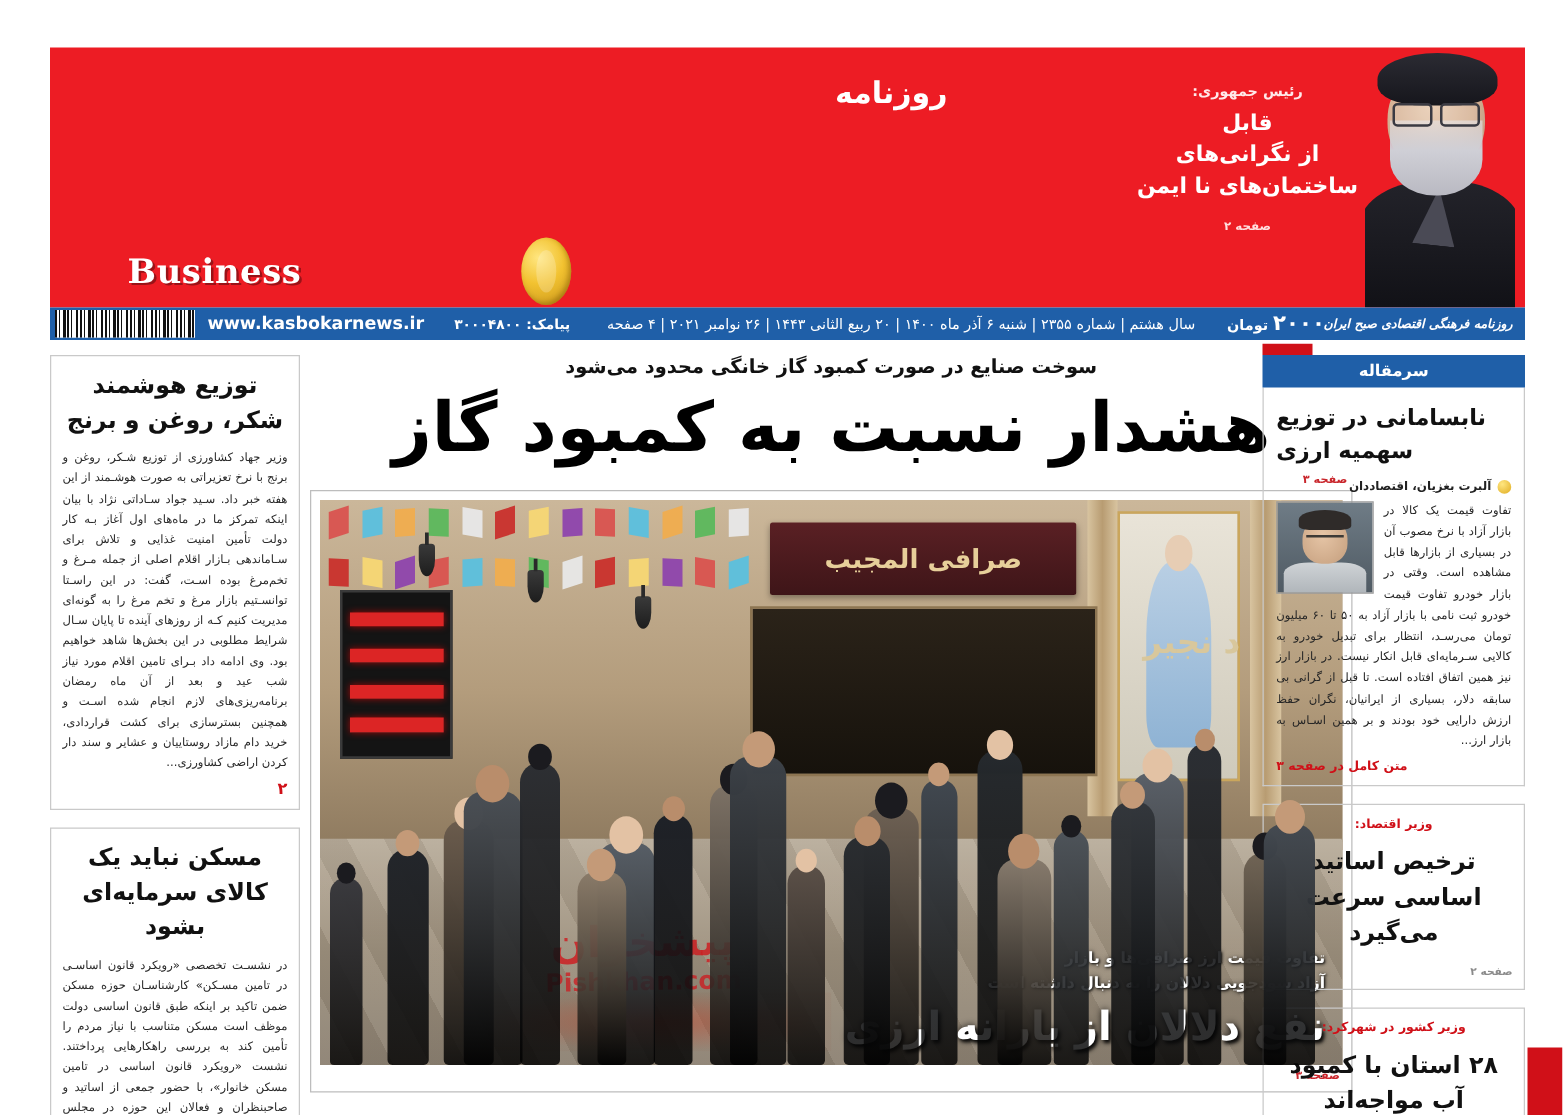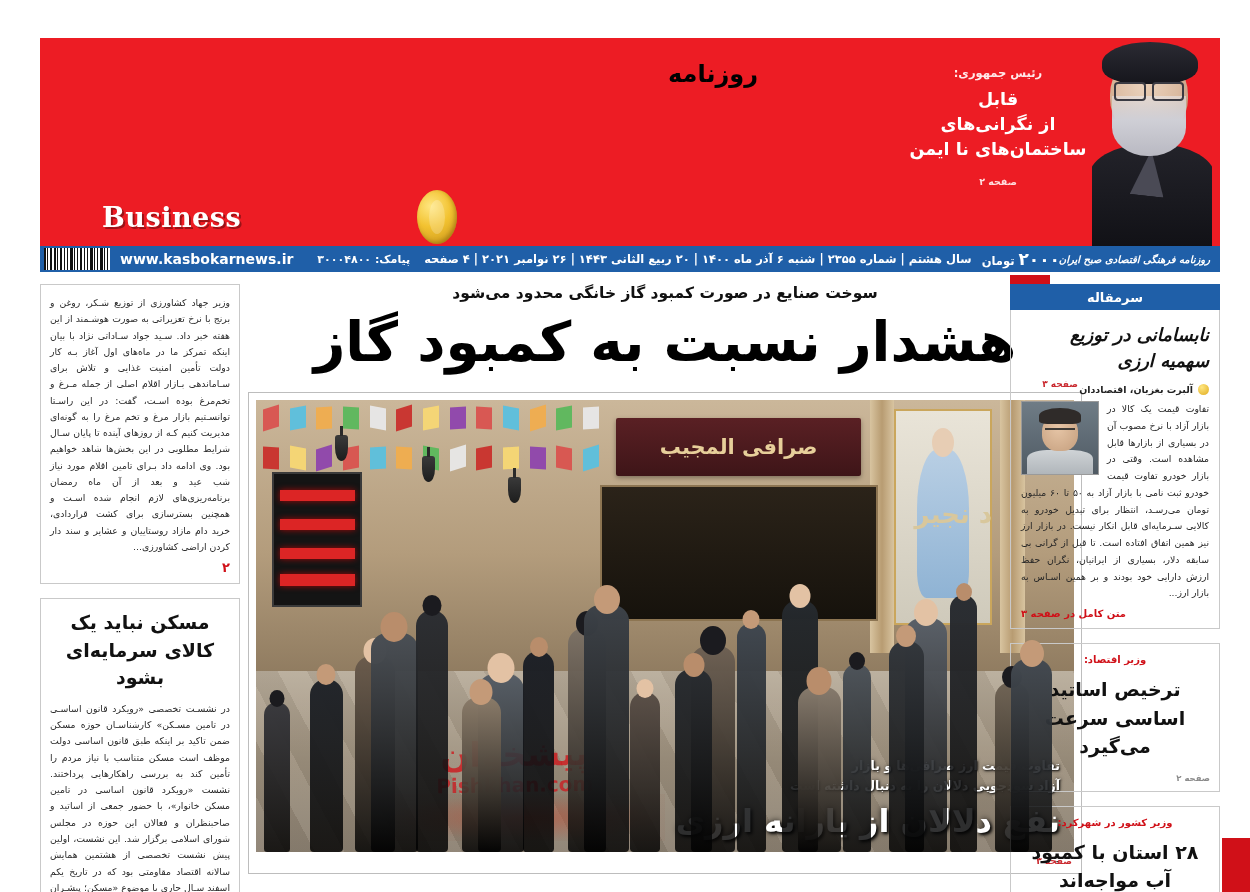--- a/index.html
+++ b/index.html
@@ -121,21 +121,21 @@
     position: absolute;
     left: 10px;
     top: 4px;
     width: 760px;
     height: 204px;
   }
   .logo-daily {
     position: absolute;
     right: 52px;
     top: 18px;
-    color: #000000;
+    color: #ffffff;
     font-size: 24px;
     font-weight: bold;
     letter-spacing: 1px;
   }
   .logo-main {
     position: absolute;
     right: 0px;
     top: 26px;
     width: 740px;
     text-align: right;
@@ -217,21 +217,21 @@
     font-weight: bold;
     padding-right: 10px;
     width: 150px;
     font-style: italic;
     white-space: nowrap;
   }
   .infobar .dateline {
     flex: 1;
     text-align: center;
     font-size: 11.5px;
-    font-weight: bold;
+    font-weight: normal;
     white-space: nowrap;
   }
   .infobar .price {
     font-size: 11.5px;
     font-weight: bold;
     padding: 0 10px;
     white-space: nowrap;
   }
   .infobar .price .num { font-size: 17px; }
   .infobar .postal {
@@ -512,22 +512,22 @@
     width:40px; height:9px; background:#d01018;
   }
   .ed-box {
     border:1px solid #c9c9c9;
     border-top:none;
     padding: 12px 10px 9px 10px;
     direction:rtl;
     margin-bottom: 14px;
   }
   .ed-box h2 {
-    font-size: 18px; font-weight:bold; text-align:right;
-    line-height:1.45; color:#111; margin-bottom:10px;font-style:italic;
+    font-size: 18px; font-weight:bold; text-align:left;
+    line-height:1.45; color:#111; margin-bottom:10px;
   }
   .ed-author {
     display:flex; align-items:center; gap:5px;
     direction:rtl; justify-content:flex-start;
     font-size: 9.5px; font-weight:bold; color:#222;
     margin-bottom: 6px;
   }
   .ed-dot {
     width:11px; height:11px; border-radius:50%;
     background: radial-gradient(circle at 35% 30%, #ffe680, #e0ac20);
@@ -648,20 +648,21 @@
     </div>
     <div class="dateline">سال هشتم | شماره ۲۳۵۵ | شنبه ۶ آذر ماه ۱۴۰۰ | ۲۰ ربیع الثانی ۱۴۴۳ | ۲۶ نوامبر ۲۰۲۱ | ۴ صفحه</div>
     <div class="postal">پیامک: ۳۰۰۰۴۸۰۰</div>
     <div class="site">www.kasbokarnews.ir</div>
     <div class="barcode"></div>
   </div>
 
   <div class="col-left">
 
     <div class="lbox">
+      <h2>توزیع هوشمند شکر، روغن و برنج</h2>
       <p>وزیر جهاد کشاورزی از توزیع شـکر، روغن و برنج با نرخ تعزیراتی به صورت هوشـمند از این هفته خبر داد. سـید جواد سـاداتی نژاد با بیان اینکه تمرکز ما در ماه‌های اول آغاز بـه کار دولت تأمین امنیت غذایی و تلاش برای سـاماندهی بـازار اقلام اصلی از جمله مـرغ و تخم‌مرغ بوده اسـت، گفت: در این راسـتا توانسـتیم بازار مرغ و تخم مرغ را به گونه‌ای مدیریت کنیم کـه از روزهای آینده تا پایان سـال شرایط مطلوبی در این بخش‌ها شاهد خواهیم بود. وی ادامه داد بـرای تامین اقلام مورد نیاز شب عید و بعد از آن ماه رمضان برنامه‌ریزی‌های لازم انجام شده اسـت و همچنین بسترسازی برای کشت قراردادی، خرید دام مازاد روستاییان و عشایر و سند دار کردن اراضی کشاورزی...</p>
       <div class="pg">۲</div>
     </div>
 
     <div class="lbox">
       <h2>مسکن نباید یک کالای سرمایه‌ای بشود</h2>
       <p>در نشسـت تخصصی «رویکرد قانون اساسـی در تامین مسـکن» کارشناسـان حوزه مسکن ضمن تاکید بر اینکه طبق قانون اساسی دولت موظف است مسکن متناسب با نیاز مردم را تأمین کند به بررسی راهکارهایی پرداختند. نشست «رویکرد قانون اساسی در تامین مسکن خانوار»، با حضور جمعی از اساتید و صاحبنظران و فعالان این حوزه در مجلس شورای اسلامی برگزار شد. این نشست، اولین پیش نشست تخصصی از هشتمین همایش سالانه اقتصاد مقاومتی بود که در تاریخ یکم اسفند سـال جاری با موضوع «مسکن؛ پیشـران تولید» برگزار خواهد شد. لزوم توجه به اصل ۳۱ قانون اساسـی برای تامین مسکن خانواده‌های ایرانی، جلوگیری...</p>
 
     </div>
 

